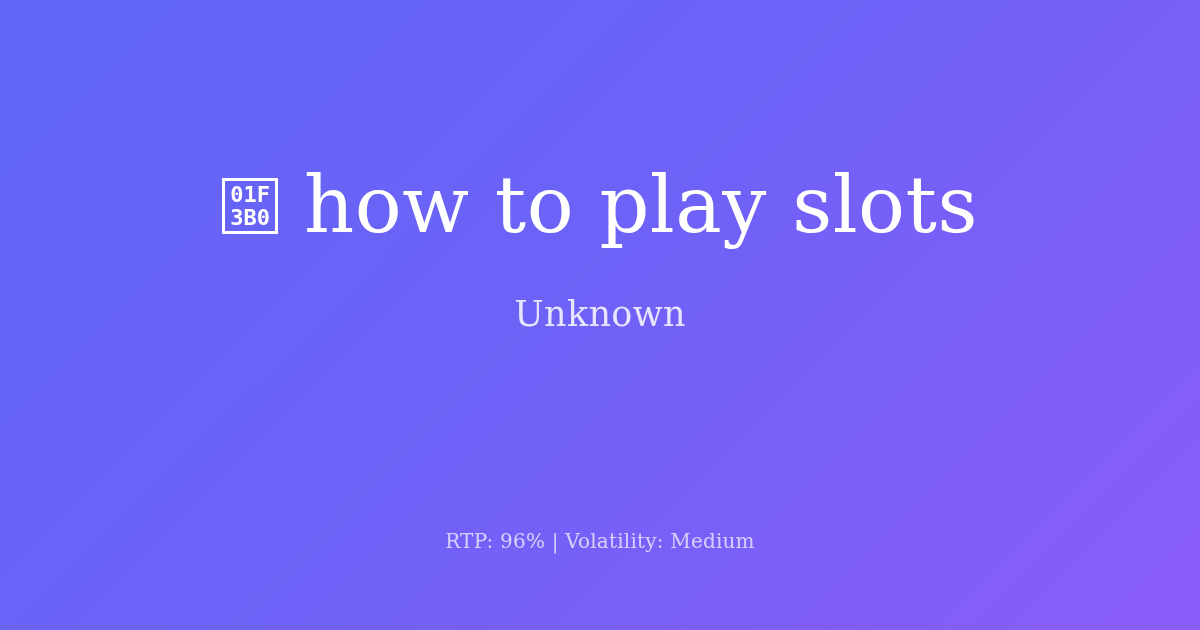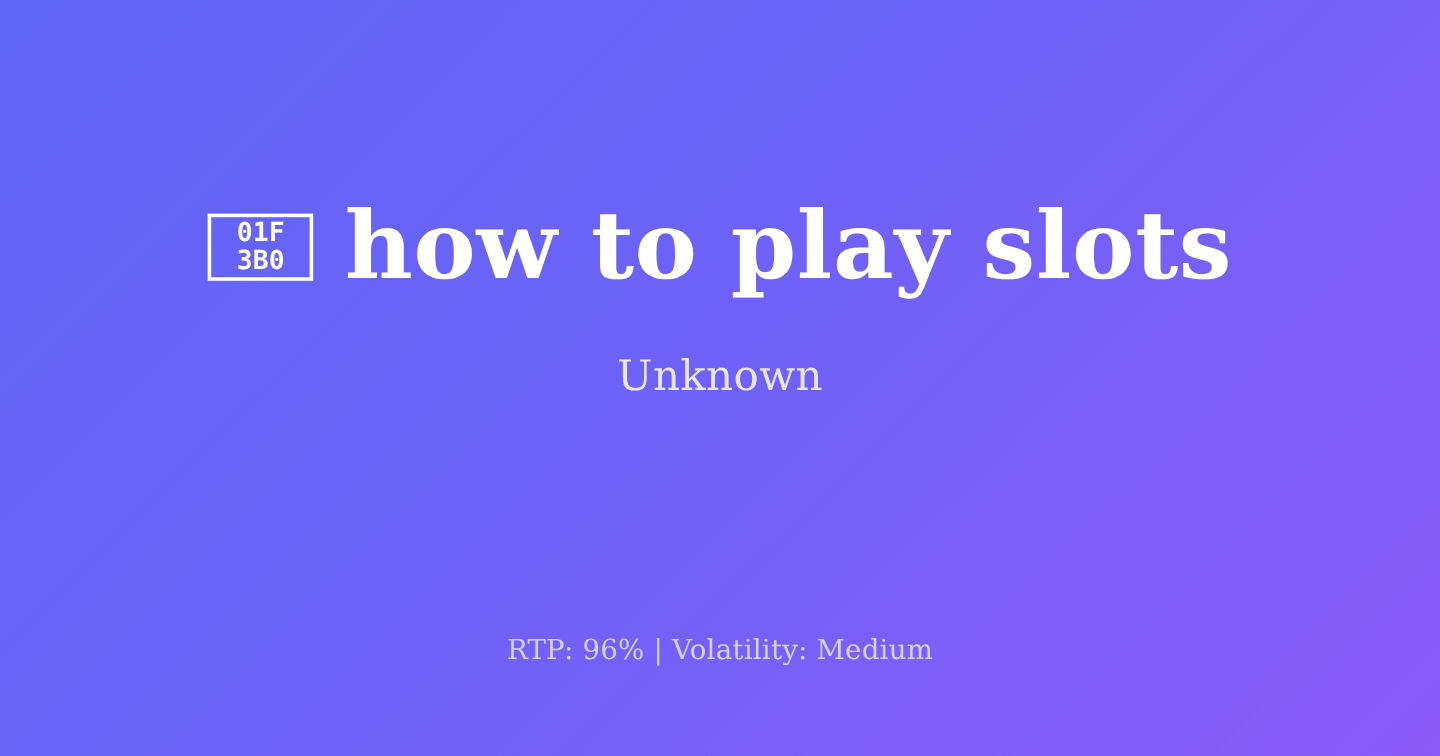--- a/index.html
+++ b/index.html
@@ -46,38 +46,38 @@
     padding: 0 60px;
   }
 
   
   .tofu-glyph {
     box-sizing: border-box;
     display: flex;
     flex-direction: column;
     align-items: center;
     justify-content: center;
-    width: 88px;
+    width: 56px;
     height: 56px;
     border: 3px solid #ffffff;
     color: #ffffff;
     font-family: "DejaVu Sans Mono", "Liberation Mono", monospace;
     font-size: 22px;
     font-weight: 700;
     line-height: 23px;
     letter-spacing: 0px;
     flex: none;
   }
   .tofu-glyph span { display: block; }
 
   .og-title {
     margin: 0;
     color: #ffffff;
     font-family: "DejaVu Serif", "Liberation Serif", serif;
-    font-weight: 700;
+    font-weight: 400;
     font-size: 78px;
     line-height: 1.04;
     letter-spacing: 0.5px;
     white-space: nowrap;
   }
 
   .og-subtitle {
     margin: 0;
     margin-top: 46px;
     color: rgba(255, 255, 255, 0.84);
@@ -95,21 +95,21 @@
     right: 0;
     top: 528px;
     text-align: center;
   }
   .og-meta {
     margin: 0;
     display: inline-block;
     color: rgba(255, 255, 255, 0.70);
     font-family: "DejaVu Serif", "Liberation Serif", serif;
     font-weight: 400;
-    font-size: 23px;
+    font-size: 20px;
     line-height: 1.3;
     letter-spacing: 0.2px;
   }
 </style>
 </head>
 <body>
 
 <div class="og-card">
 
   <div class="hero">

